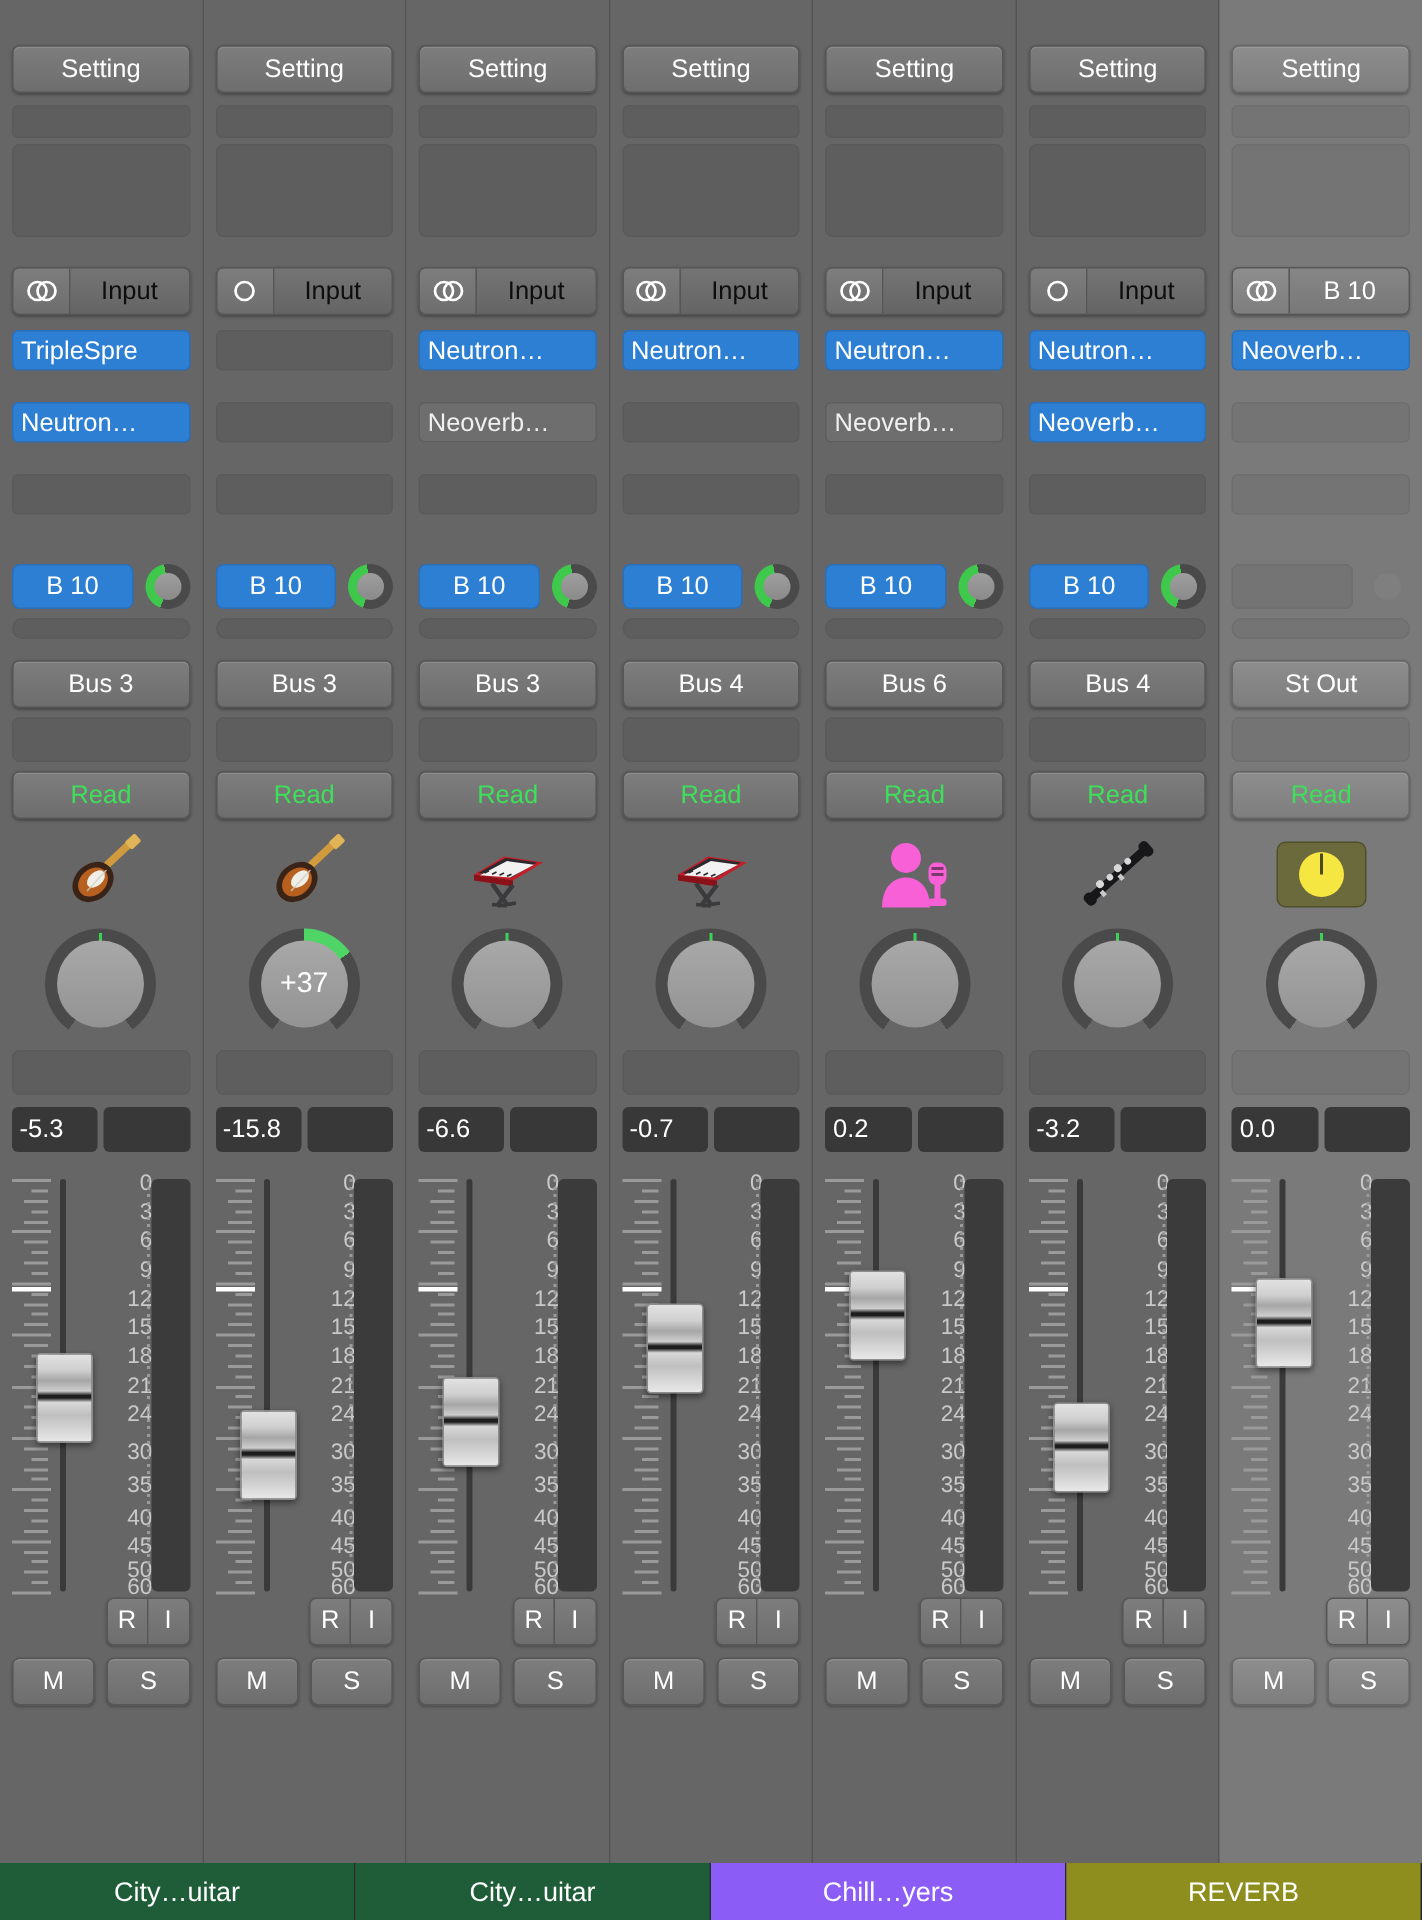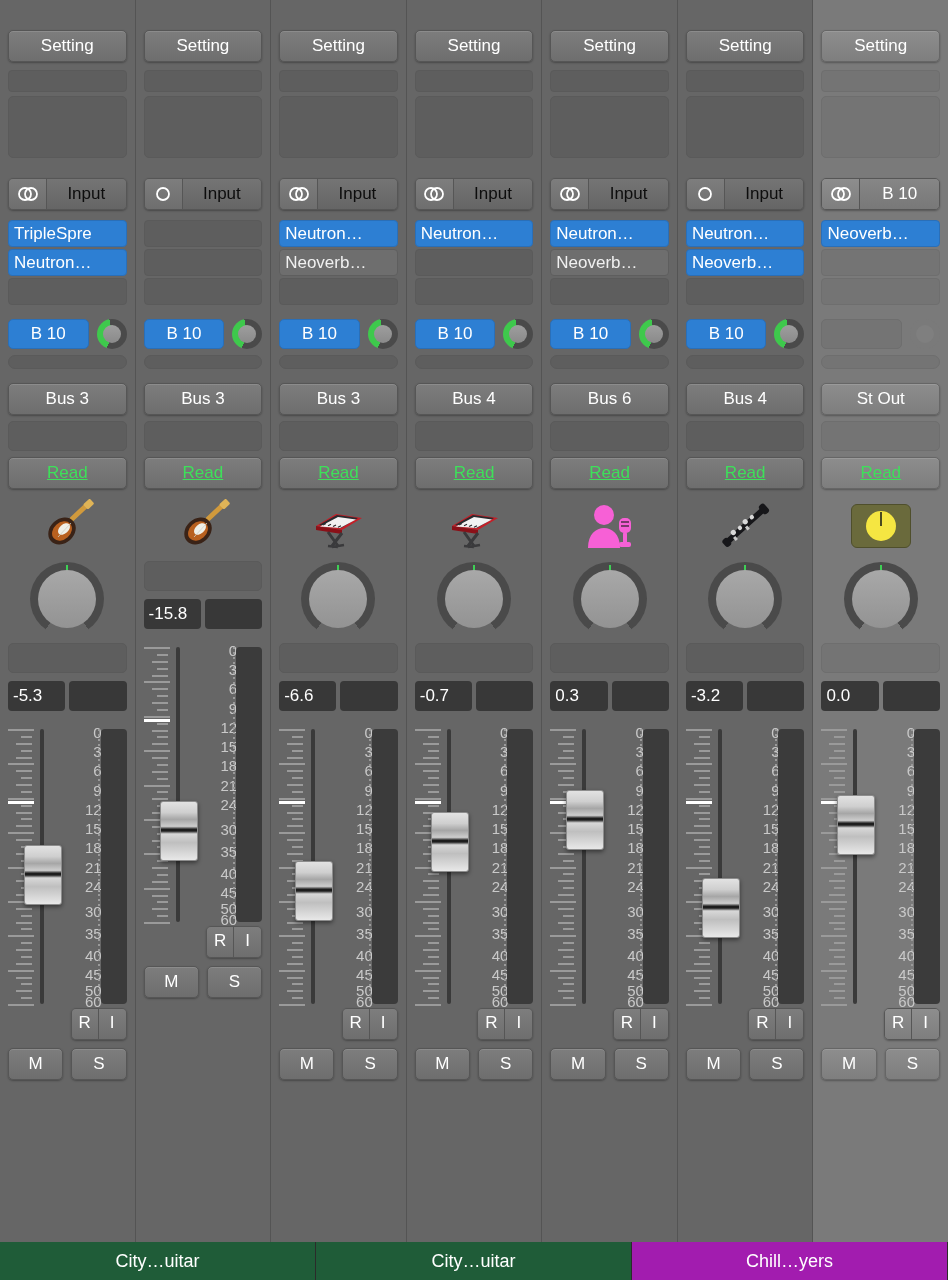--- a/index.html
+++ b/index.html
@@ -69,21 +69,21 @@
     flex: 1; display: flex; align-items: center; justify-content: center;
     background: linear-gradient(#747474, #656565);
     color: #0d0d0d; font-size: 17px;
   }
   .selected .routing .lbl { background: linear-gradient(#868686,#787878); color:#fff; }
   .routing .lbl.light { color:#ffffff; }
 
   
   .inserts { margin-top: 10px; }
   .ins {
-    height: 27px; margin-bottom: 2px; border-radius: 4px;
+    height: 27px; margin-bottom: 21px; border-radius: 4px;
     font-size: 17px; line-height: 25px; padding: 0 5px;
     white-space: nowrap; overflow: hidden;
   }
   .ins.active { background: #2d7fd3; color: #ffffff; border: 1px solid #2a6fb8; }
   .ins.bypass { background: #6e6e6e; color: #f0f0f0; border: 1px solid #5e5e5e; }
   .ins.blank  { background: #5e5e5e; border: 1px solid #5a5a5a; }
   .selected .ins.blank { background:#747474; border-color:#6e6e6e; }
 
   
   .sends { display: flex; align-items: center; gap: 8px; margin-top: 12px; }
@@ -106,21 +106,21 @@
     border-radius:50%; background: linear-gradient(#9e9e9e,#8a8a8a);
   }
   .send-knob.empty .cap { background:#747474; }
   .selected .send-knob.empty .cap { background:#7f7f7f; }
   .send-strip { height: 14px; margin-top: 6px; border-radius: 7px; }
 
   
   .row-out { margin-top: 14px; }
   .row-blank2 { height: 30px; margin-top: 6px; border-radius: 5px; }
   .row-auto { margin-top: 6px; }
-  .read-txt { color: #3ee05a; text-decoration: underline; }
+  .read-txt { color: #3ee05a; }
 
   
   .inst { height: 62px; margin-top: 6px; display:flex; align-items:center; justify-content:center; }
   .inst svg { display:block; }
   .inst .olive-box {
     width:60px; height:44px; border-radius:6px; background:#6a6a3c;
     border:1px solid #4f4f2c; display:flex; align-items:center; justify-content:center;
   }
 
   
@@ -403,20 +403,26 @@
       <div class="inst">
         <svg width="58" height="54" viewBox="0 0 58 54">
           <line x1="34" y1="20" x2="50" y2="5" stroke="#d19a3c" stroke-width="5" stroke-linecap="round"></line>
           <rect x="46" y="2" width="9" height="7" rx="1.5" fill="#e0b457" transform="rotate(-43 50 5)"></rect>
           <ellipse cx="24" cy="32" rx="15" ry="12" fill="#3a2317" transform="rotate(-42 24 32)"></ellipse>
           <ellipse cx="24" cy="32" rx="11" ry="8.5" fill="#b8601f" transform="rotate(-42 24 32)"></ellipse>
           <ellipse cx="26" cy="30" rx="7" ry="4.5" fill="#efefe8" transform="rotate(-42 26 30)"></ellipse>
           <line x1="20" y1="38" x2="33" y2="24" stroke="#cfcfc4" stroke-width="1" opacity="0.8"></line>
         </svg>
       </div>
+      <div class="panwrap">
+        <div class="pan boost">
+          <div class="track"></div>
+          <div class="cap2">+37</div>
+        </div>
+      </div>
       <div class="row-blank3 slot-empty"></div>
       <div class="values">
         <div class="val">-15.8</div>
         <div class="val blank">.</div>
       </div>
       <div class="faderarea">
         <div class="fader">
           <div class="scale">
             <div class="tickline major" style="top:0%"></div>
             <div class="tickline minor" style="top:2.5%"></div>
@@ -852,21 +858,21 @@
       </div>
       <div class="panwrap">
         <div class="pan">
           <div class="track"></div>
           <div class="tick"></div>
           <div class="cap2"></div>
         </div>
       </div>
       <div class="row-blank3 slot-empty"></div>
       <div class="values">
-        <div class="val">0.3</div>
+        <div class="val">0.2</div>
         <div class="val blank">.</div>
       </div>
       <div class="faderarea">
         <div class="fader">
           <div class="scale">
             <div class="tickline major" style="top:0%"></div>
             <div class="tickline minor" style="top:2.5%"></div>
             <div class="tickline mid" style="top:5%"></div>
             <div class="tickline minor" style="top:7.5%"></div>
             <div class="tickline mid" style="top:10%"></div>
@@ -1254,14 +1260,15 @@
       </div>
       <div class="ms-row">
         <div class="btn">M</div>
         <div class="btn">S</div>
       </div>
     </div>
   </div>
 <div class="namestrip">
     <div class="nameplate" style="flex: 1 1 0px; position: relative; background: rgb(31, 92, 56);">City…uitar</div>
     <div class="nameplate" style="flex: 1 1 0px; position: relative; background: rgb(31, 92, 56);">City…uitar</div>
-    <div class="nameplate" style="flex: 1 1 0px; position: relative; background: #a21caf;">Chill…yers</div>
+    <div class="nameplate" style="flex: 1 1 0px; position: relative; background: #8b5cf6;">Chill…yers</div>
+    <div class="nameplate" style="flex: 1 1 0px; position: relative; background: rgb(142, 142, 30);">REVERB</div>
   </div>
 
 </body></html>

